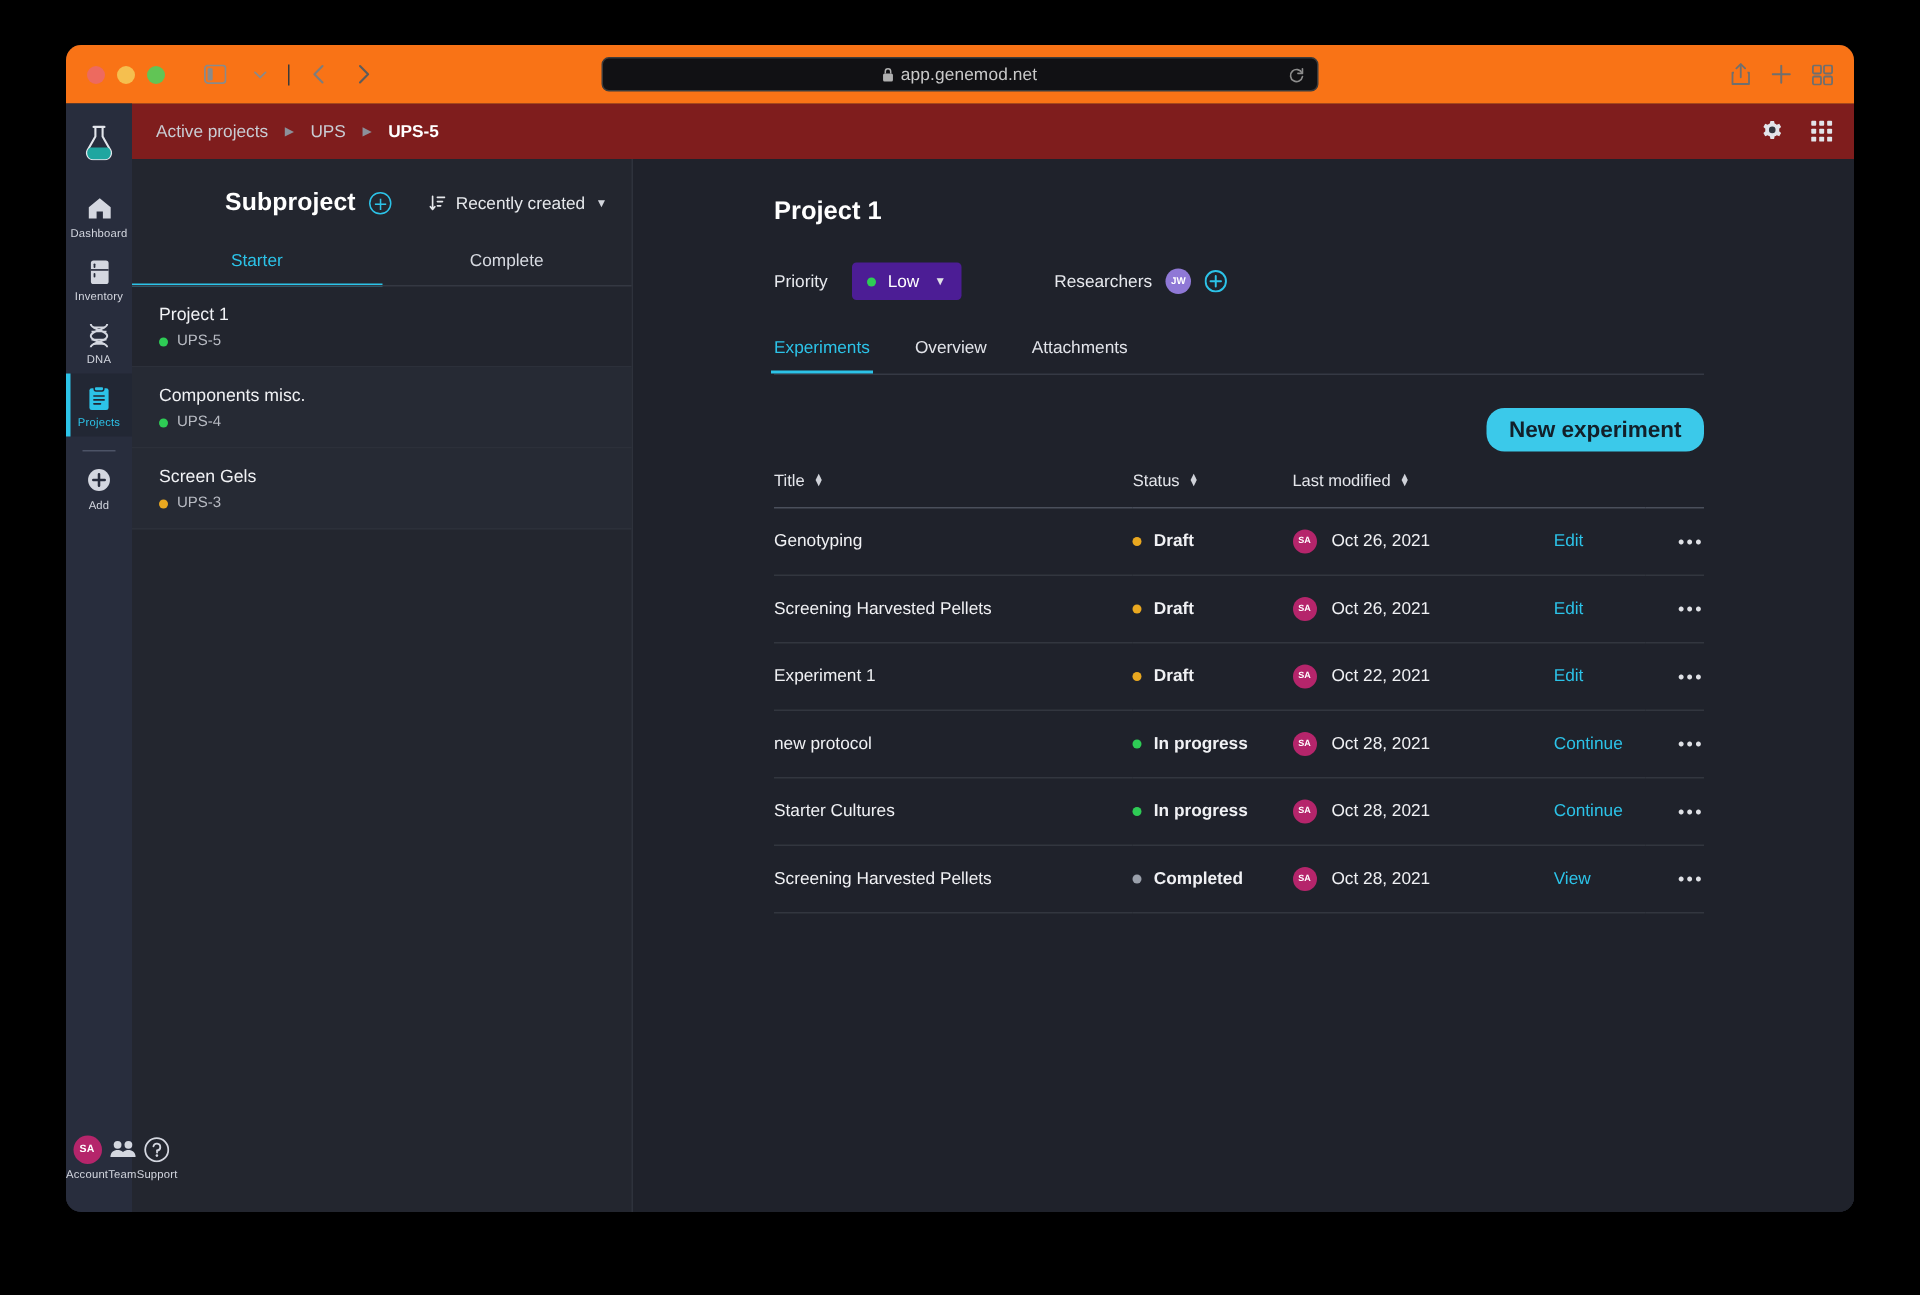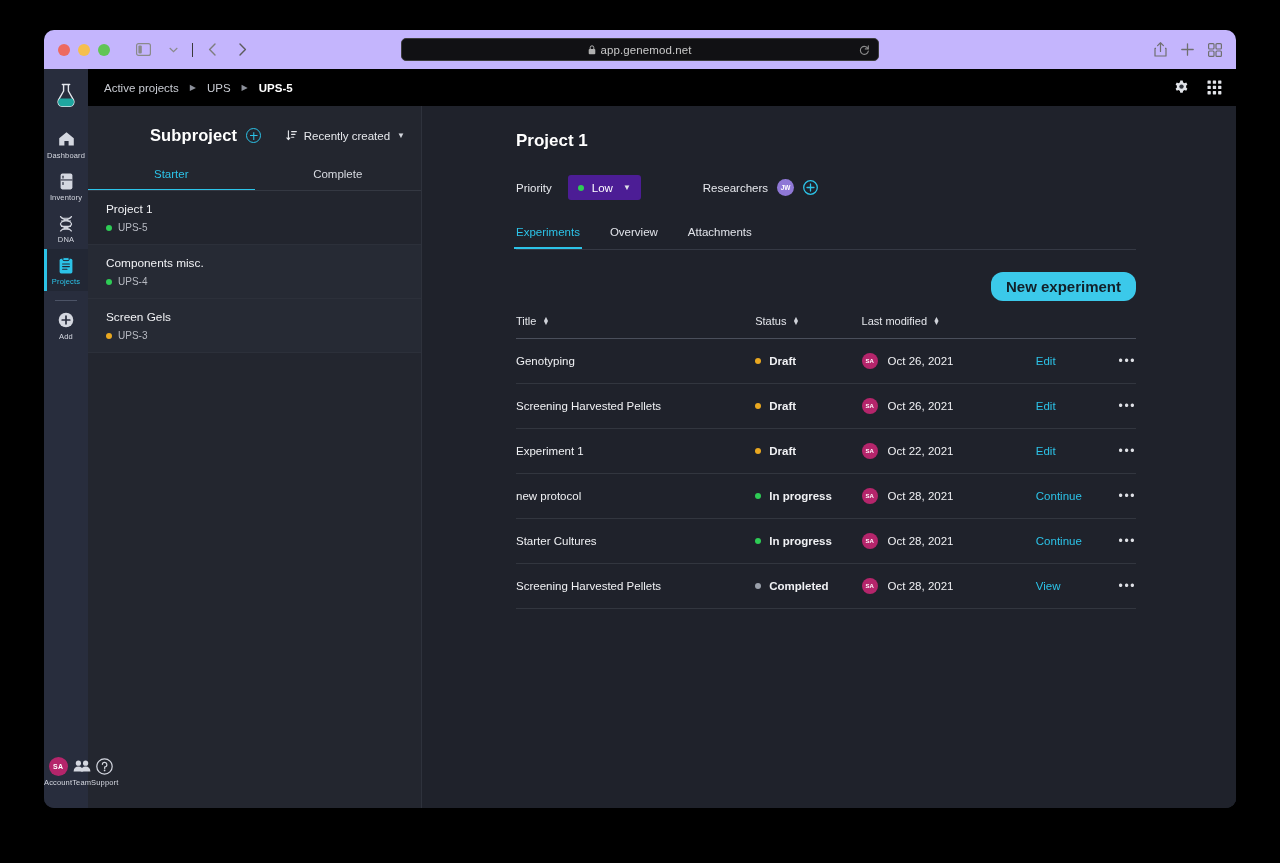--- a/index.html
+++ b/index.html
@@ -17,21 +17,21 @@
     width: 1192px; height: 778px;
     background: #1f222b;
     border-radius: 10px;
     overflow: hidden;
     display: flex;
     flex-direction: column;
   }
 
   .browser-chrome {
     height: 39px;
-    background: #c4b5fd;
+    background: #f97316;
     display: flex;
     align-items: center;
     flex: 0 0 39px;
     padding: 0 14px;
     position: relative;
   }
   .traffic {
     display: flex; gap: 8px; align-items: center;
   }
   .dot { width: 12px; height: 12px; border-radius: 50%; }
@@ -129,21 +129,21 @@
     font-size: 7px; font-weight: bold;
     display: flex; align-items: center; justify-content: center;
     letter-spacing: .2px;
   }
 
   
   .main-col { flex: 1; display: flex; flex-direction: column; min-width: 0; }
 
   .topbar {
     height: 37px; flex: 0 0 37px;
-    background: #000000;
+    background: #7f1d1d;
     display: flex; align-items: center;
     padding: 0 14px 0 16px;
   }
   .crumbs { display: flex; align-items: center; gap: 11px; font-size: 11.5px; }
   .crumb { color: #c9ccd3; }
   .crumb.current { color: #ffffff; font-weight: bold; }
   .crumb-sep { color: #8c909a; font-size: 8px; }
   .topbar-right { margin-left: auto; display: flex; align-items: center; gap: 18px; color: #e2e4e9; }
 
   .content { flex: 1; display: flex; min-height: 0; background: #1f222b; }

